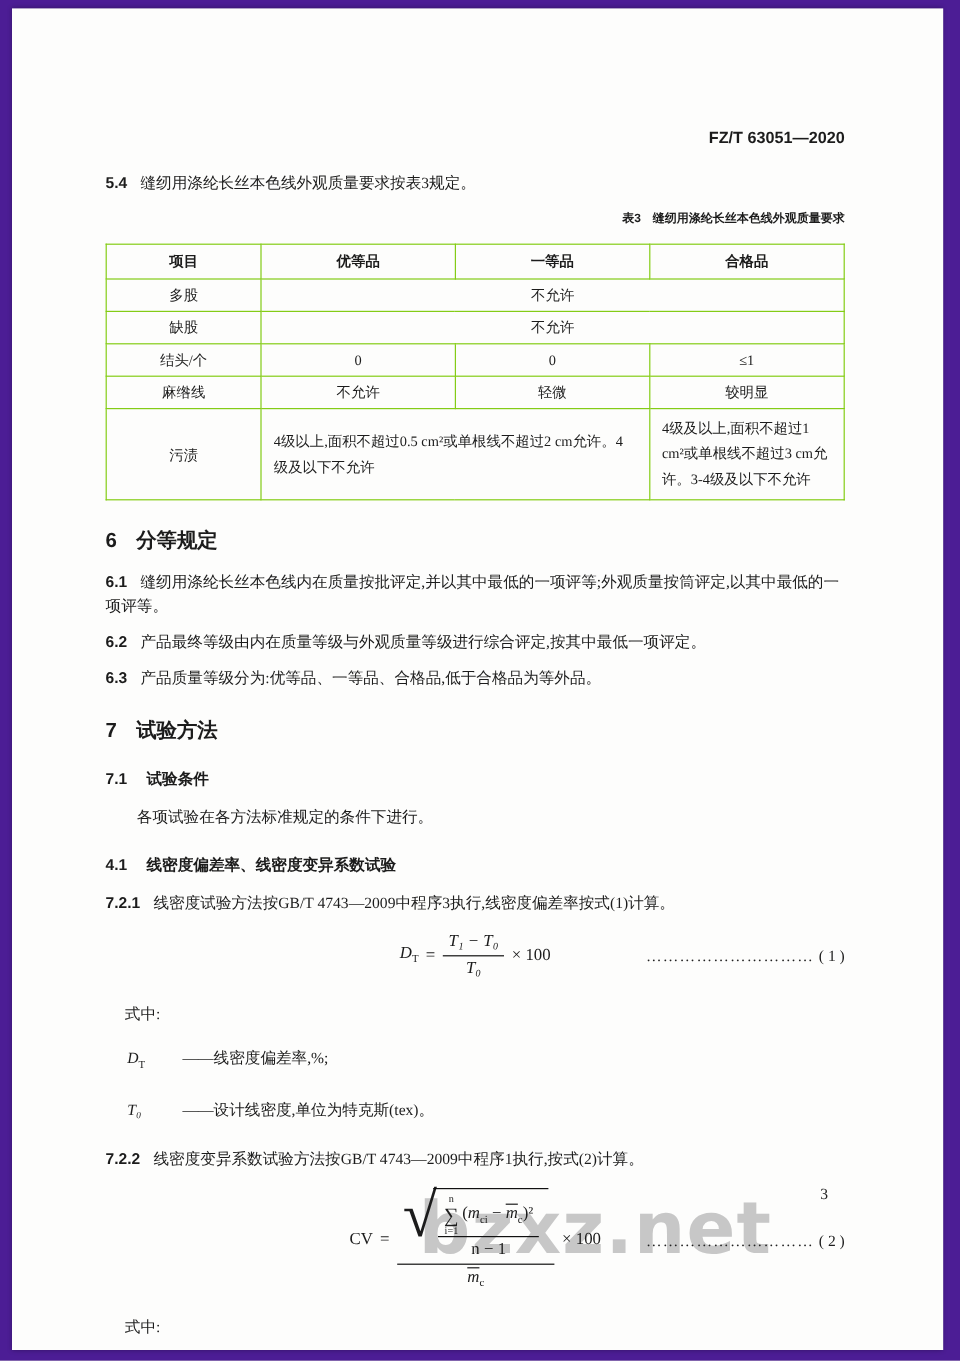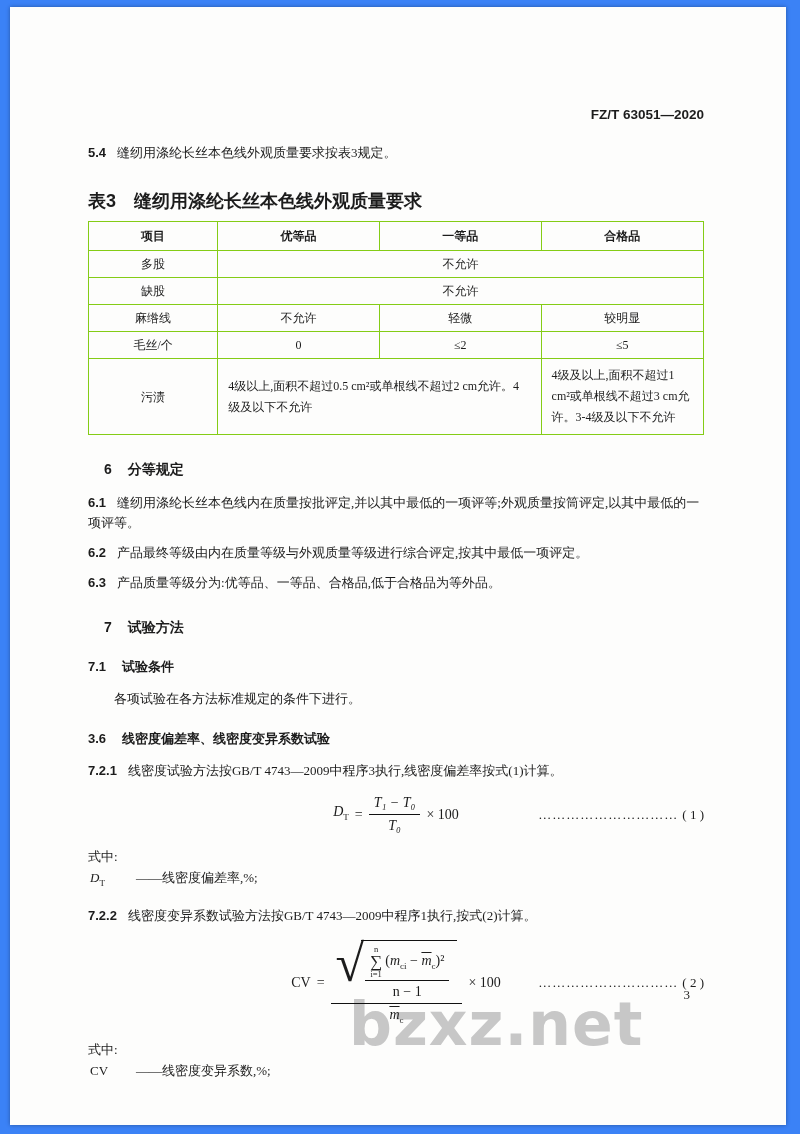--- a/index.html
+++ b/index.html
@@ -5,21 +5,21 @@
   html,body { margin:0; padding:0; }
   body {
     width:800px; height:1134px;
     background:#c9c9c9;
     font-family:"Liberation Serif","DejaVu Serif",serif;
     position:relative;
     overflow:hidden;
   }
   .scan {
     position:absolute; inset:0;
-    background:#3b82f6;
+    background:#4c1d95;
   }
   .page {
     position:absolute; left:10px; top:7px; right:14px; bottom:9px;
     background:#fdfdfc;
     box-shadow:0 0 4px rgba(0,0,0,.35);
   }
   .content {
     position:absolute; left:78px; right:82px; top:98px;
     font-size:13px; line-height:20px; color:#1c1c1c;
     z-index:2;
@@ -29,42 +29,42 @@
     font-family:"Liberation Sans","DejaVu Sans",sans-serif;
     margin-bottom:18px;
   }
   .para { margin:0 0 10px 0; }
   .clause-num {
     font-family:"Liberation Sans","DejaVu Sans",sans-serif;
     font-weight:bold; margin-right:11px;
   }
   .indent { text-indent:2em; }
   .tbl-caption {
-    text-align:left; font-weight:bold; font-size:18px;
-    font-family:"Liberation Sans","DejaVu Sans",sans-serif;
-    margin:28px 0 10px 0;
+    text-align:right; font-weight:bold; font-size:10px;
+    font-family:"Liberation Sans","DejaVu Sans",sans-serif;
+    margin:10px 0 10px 0;
   }
   table.t3 {
     width:100%; border-collapse:collapse;
     border:1.6px solid #222;
     font-size:12px; margin-bottom:6px;
   }
   table.t3 th, table.t3 td {
     border:1px solid #84cc16; text-align:center;
     padding:4px 6px; line-height:18px;
   }
   table.t3 th {
     font-weight:bold; height:20px;
     font-family:"Liberation Sans","DejaVu Sans",sans-serif;
   }
   table.t3 td.lbl { font-weight:normal; }
   table.t3 td.stain { text-align:left; padding:6px 10px; line-height:21px; }
   .h-sec {
     font-family:"Liberation Sans","DejaVu Sans",sans-serif;
-    font-weight:bold; font-size:14px; margin:24px 0 14px 16px;
+    font-weight:bold; font-size:17px; margin:24px 0 14px 0;
   }
   .h-sub {
     font-family:"Liberation Sans","DejaVu Sans",sans-serif;
     font-weight:bold; font-size:13px; margin:20px 0 12px 0;
   }
   .h-sec .clause-num, .h-sub .clause-num { margin-right:16px; }
 
   
   .formula-line { display:flex; align-items:center; margin:12px 0 10px 0; }
   .fl-spacer { flex:1; }
@@ -77,21 +77,21 @@
   .frac { display:inline-block; vertical-align:middle; text-align:center; }
   .frac .fnum { display:block; padding:0 5px 1px 5px; border-bottom:1.2px solid #111; }
   .frac .fden { display:block; padding:1px 5px 0 5px; }
   .sum { display:inline-flex; flex-direction:column; align-items:center; line-height:1; vertical-align:middle; margin-right:3px; font-style:normal; }
   .sum-u,.sum-l { font-size:8.5px; }
   .sum-s { font-size:17px; }
   .sqrt { display:inline-flex; align-items:flex-start; }
   .rad { font-size:52px; line-height:52px; font-weight:300; margin-right:-3px; font-style:normal; }
   .sqrt-body { border-top:1.4px solid #111; padding:4px 8px 0 4px; margin-top:2px; }
   .bar { text-decoration:overline; }
-  .def-line { line-height:21px; margin:0; }
+  .def-line { line-height:21px; margin:16px; }
   .def-sym { display:inline-block; min-width:46px; padding-left:2px; }
 
   .page-number {
     position:absolute; right:96px; top:980px; font-size:13px; color:#222; z-index:3;
   }
   .watermark {
     position:absolute; left:339px; top:982px; z-index:1;
     font-family:"DejaVu Sans","Liberation Sans",sans-serif;
     font-weight:bold; font-size:60px; letter-spacing:1px;
     color:#c7c7c7; user-select:none;
@@ -129,32 +129,32 @@
         </tr>
         <tr>
           <td class="lbl">多股</td>
           <td colspan="3">不允许</td>
         </tr>
         <tr>
           <td class="lbl">缺股</td>
           <td colspan="3">不允许</td>
         </tr>
         <tr>
+          <td class="lbl">结头/个</td>
+          <td>0</td>
+          <td>0</td>
+          <td>≤1</td>
+        </tr>
+        <tr>
           <td class="lbl">麻绺线</td>
           <td>不允许</td>
           <td>轻微</td>
           <td>较明显</td>
         </tr>
         <tr>
-          <td class="lbl">毛丝/个</td>
-          <td>0</td>
-          <td>≤2</td>
-          <td>≤5</td>
-        </tr>
-        <tr>
           <td class="lbl">污渍</td>
           <td colspan="2" class="stain">4级以上,面积不超过0.5 cm²或单根线不超过2 cm允许。4级及以下不允许</td>
           <td class="stain">4级及以上,面积不超过1 cm²或单根线不超过3 cm允许。3-4级及以下不允许</td>
         </tr>
       </tbody>
         </table>
 
       <div class="h-sec">
         <span class="clause-num">6</span><span>分等规定</span>
       </div>
@@ -173,21 +173,21 @@
         <span class="clause-num">7</span><span>试验方法</span>
       </div>
 
       <div class="h-sub">
         <span class="clause-num">7.1</span><span>试验条件</span>
       </div>
 
       <p class="para indent">各项试验在各方法标准规定的条件下进行。</p>
 
       <div class="h-sub">
-        <span class="clause-num">3.6</span><span>线密度偏差率、线密度变异系数试验</span>
+        <span class="clause-num">4.1</span><span>线密度偏差率、线密度变异系数试验</span>
       </div>
 
       <p class="para">
         <span class="clause-num">7.2.1</span><span>线密度试验方法按GB/T 4743—2009中程序3执行,线密度偏差率按式(1)计算。</span>
       </p>
 
       <div class="formula-line">
         <span class="fl-spacer"></span>
         <span class="formula">
           <span><span class="it">D</span><sub class="s">T</sub></span>
@@ -199,20 +199,23 @@
           <span>× 100</span>
         </span>
         <span class="fl-spacer fl-right">
           <span class="eq-dots">…………………………</span><span class="eq-no">( 1 )</span>
         </span>
       </div>
 
       <div class="def-line">式中:</div>
       <div class="def-line">
         <span class="def-sym"><span class="it">D</span><sub class="s">T</sub></span><span>——线密度偏差率,%;</span>
+      </div>
+      <div class="def-line">
+        <span class="def-sym"><span class="it">T₀</span><sub class="s"></sub></span><span>——设计线密度,单位为特克斯(tex)。</span>
       </div>
 
       <p class="para" style="margin-top:12px">
         <span class="clause-num">7.2.2</span><span>线密度变异系数试验方法按GB/T 4743—2009中程序1执行,按式(2)计算。</span>
       </p>
 
       <div class="formula-line">
         <span class="fl-spacer"></span>
         <span class="formula">
           <span>CV</span>

